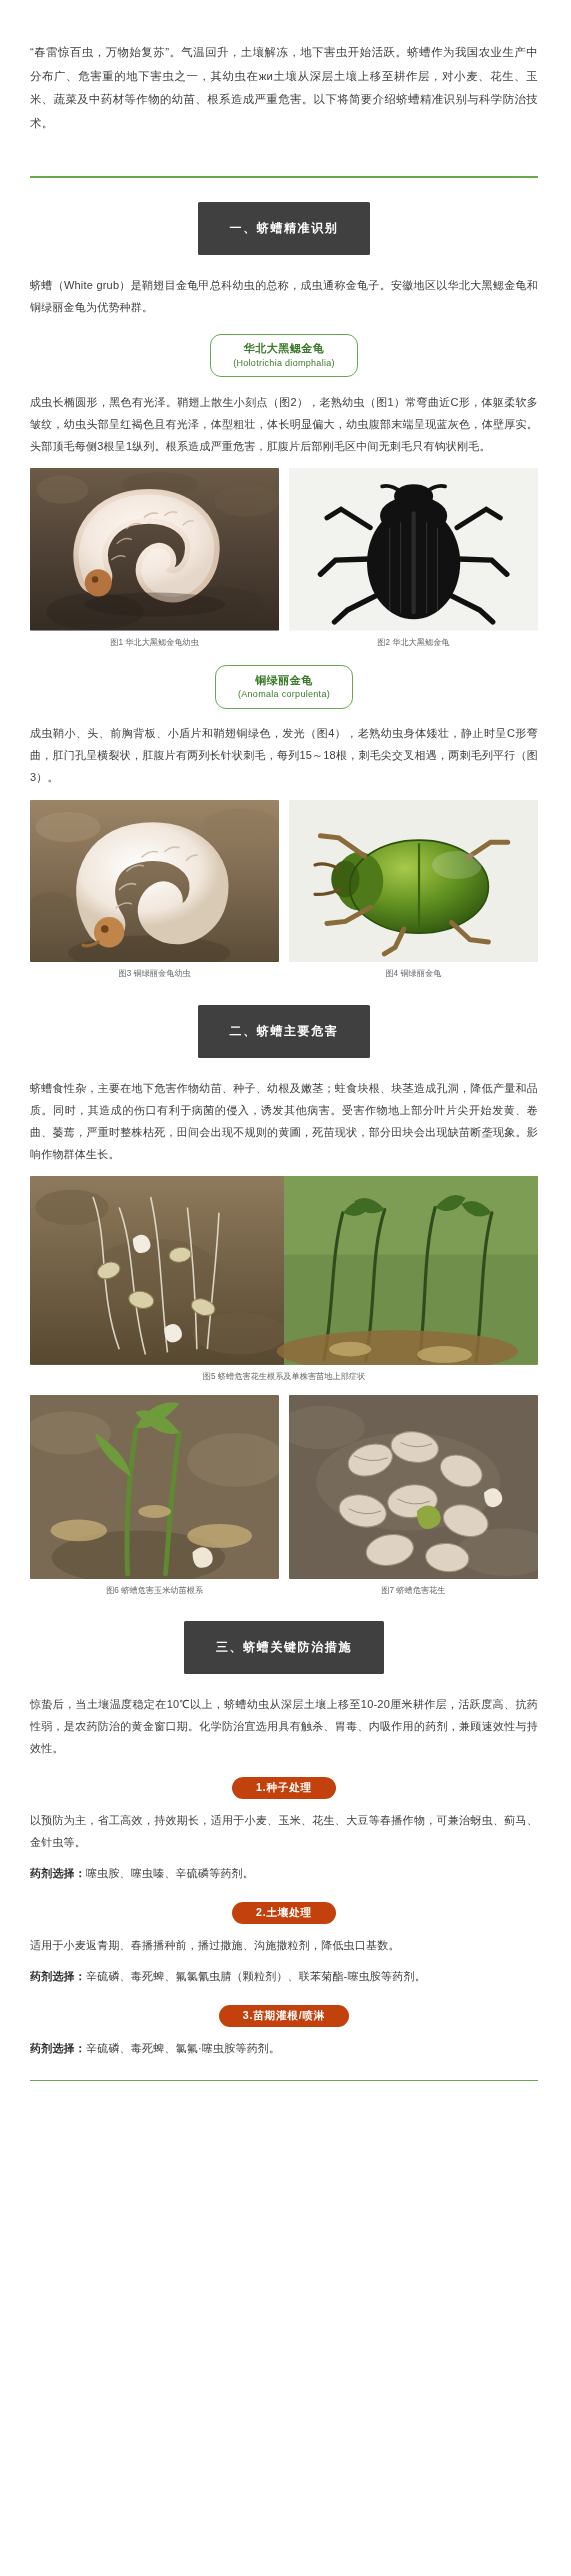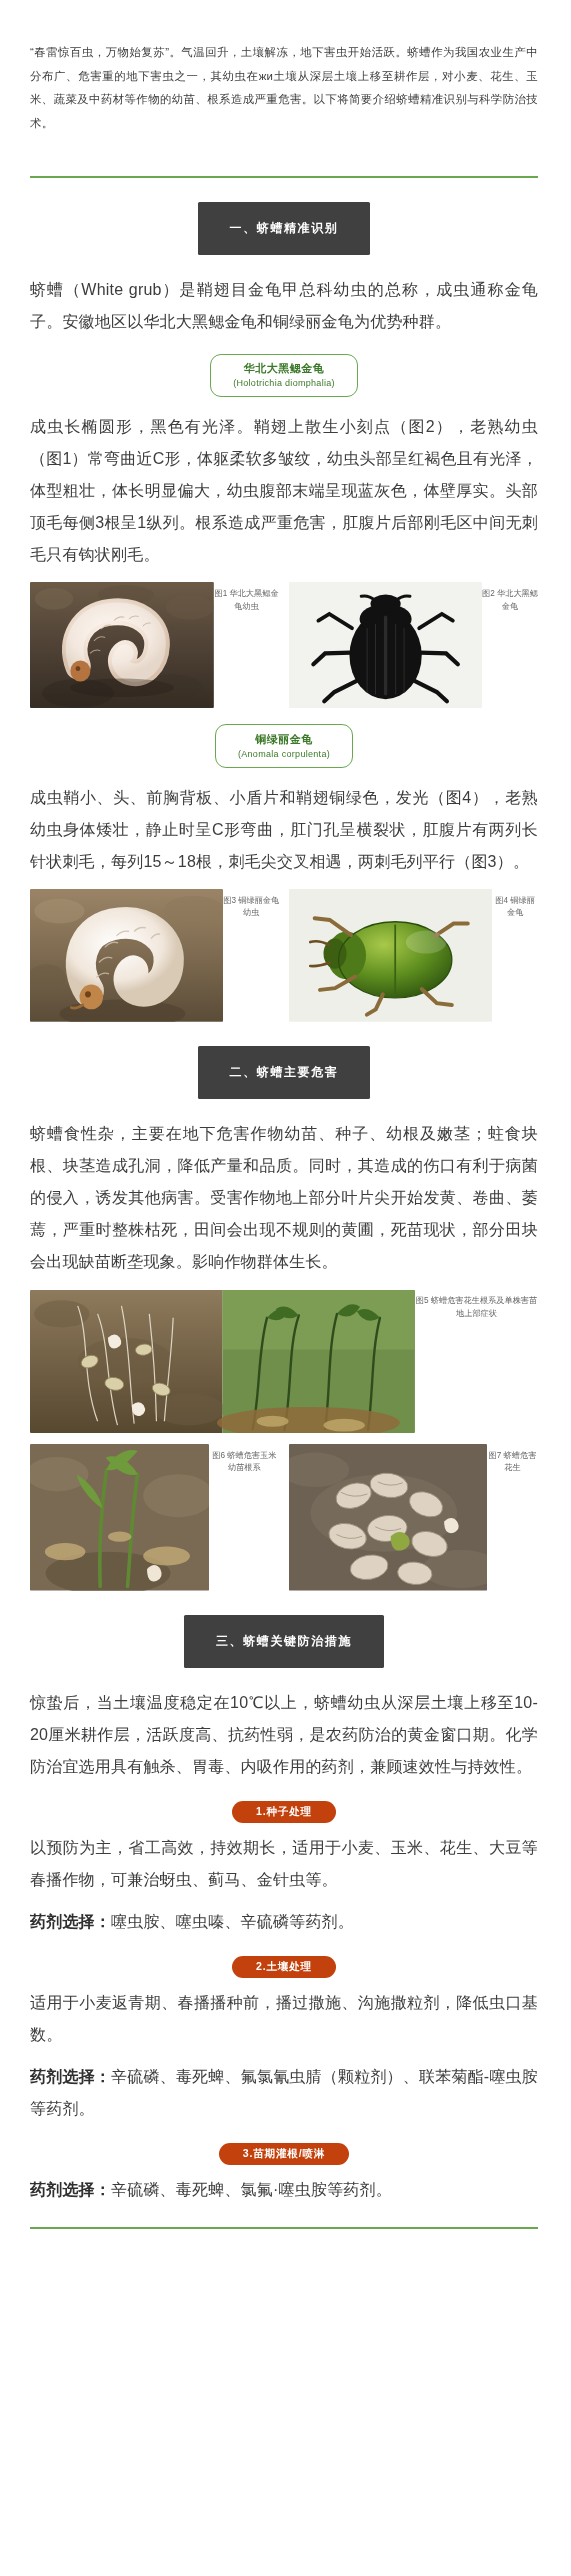--- a/index.html
+++ b/index.html
@@ -47,21 +47,21 @@
     font-size: 12px;
     font-weight: bold;
     letter-spacing: 1.6px;
     padding: 18px 32px;
     border-radius: 1.6px;
   }
   .sec-body {
     padding: 13.7px 30px 0 30px;
   }
   .para {
-    font-size: 16px;
+    font-size: 11px;
     line-height: 2.0;
     color: #3d3d3d;
     text-align: justify;
     letter-spacing: 0.2px;
     margin: 0 0 9.5px 0;
   }
   
   .species-box-wrap {
     text-align: center;
     margin: 16px 0 13.7px 0;
@@ -87,21 +87,21 @@
   }
   
   .fig-row {
     display: flex;
     gap: 9.5px;
     margin: 11.6px 0 3.2px 0;
   }
   .fig {
     flex: 1;
     display: flex;
-    flex-direction: row;
+    flex-direction: column;
   }
   .fig-img {
     width: 100%;
     border-radius: 1.1px;
     overflow: hidden;
     position: relative;
   }
   .fig-cap {
     text-align: center;
     font-size: 8.2px;

